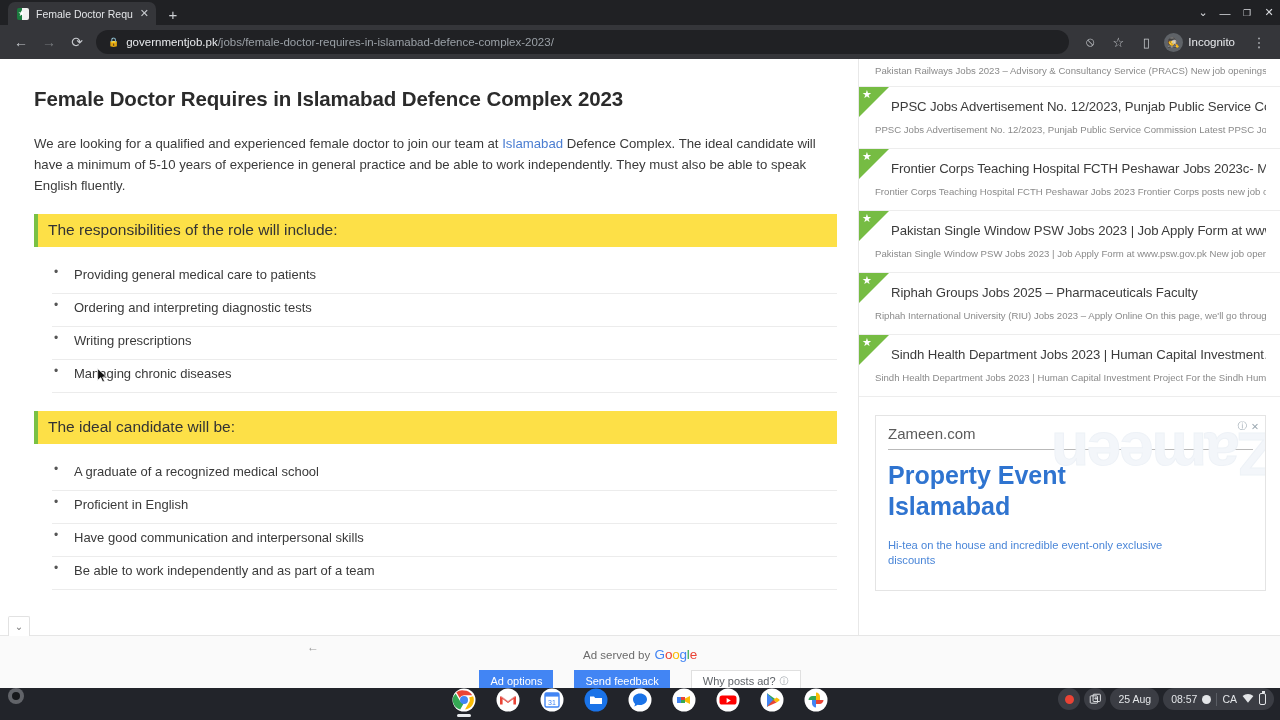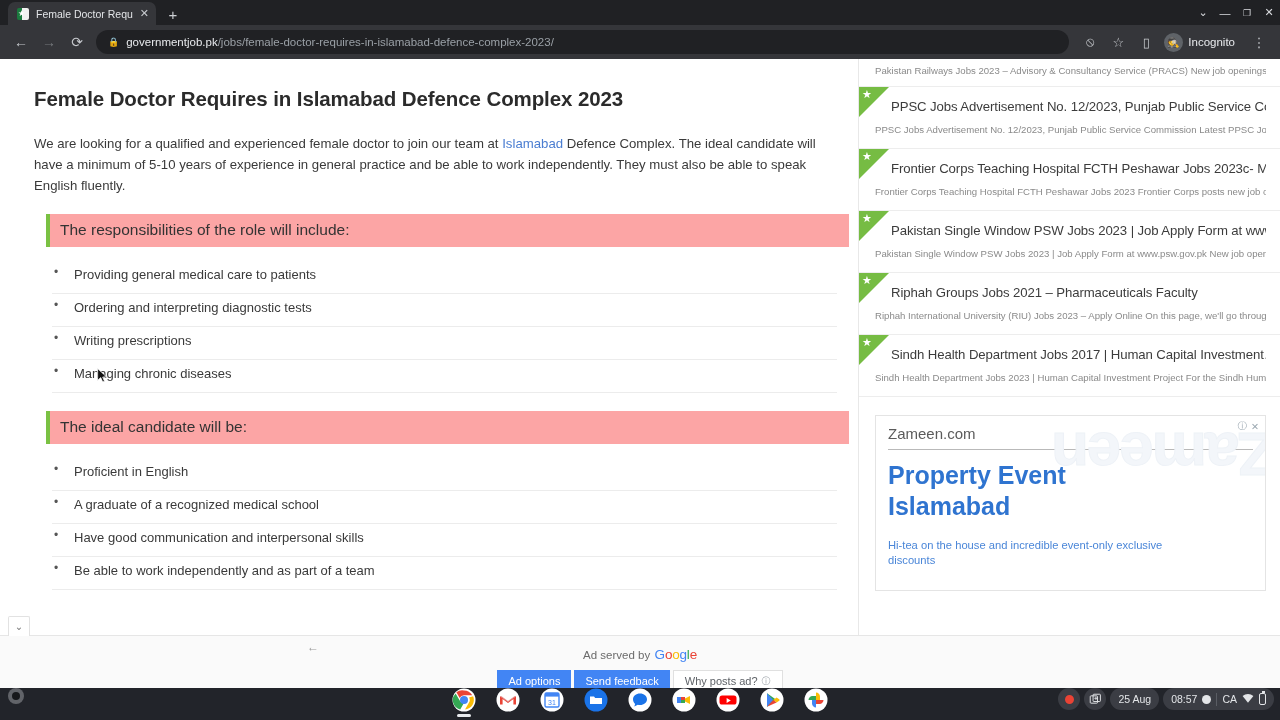--- a/index.html
+++ b/index.html
@@ -93,23 +93,23 @@
   .art-title {
     font-size: 20.5px; font-weight: bold; color: #2b2b2b; letter-spacing: -0.1px;
     margin-bottom: 22px;
   }
   .art-para {
     font-size: 13.2px; color: #3a3a3a; line-height: 21px; margin-bottom: 18px;
     max-width: 800px;
   }
   .art-para a { color: #4a7dd1; text-decoration: none; }
   .sec-head {
-    background: #fca5a5; border-left: 4px solid #7ac143;
+    background: #fde047; border-left: 4px solid #7ac143;
     padding: 7px 0 8px 10px; font-size: 15.5px; color: #333;
-    margin: 6px 0 14px 12px; width: 803px;
+    margin: 6px 0 14px 0; width: 803px;
   }
   ul.bullets { list-style: none; padding: 0; margin: 0 0 4px 0; width: 803px; }
   ul.bullets li {
     font-size: 13px; color: #3a3a3a; padding: 6px 0 11px 22px;
     border-bottom: 1px solid #ececec; position: relative; margin-left: 18px;
     width: 785px;
   }
   ul.bullets li:before {
     content: "•"; position: absolute; left: 2px; top: 4px; color: #555; font-size: 12px;
   }
@@ -184,21 +184,21 @@
     background: #fff; border: 1px solid #e2e2e2; border-bottom: none;
     display: flex; align-items: center; justify-content: center;
     color: #777; font-size: 10px; border-radius: 2px 2px 0 0;
   }
   .ad-back { position: absolute; left: 307px; top: 4px; color: #9b9b9b; font-size: 12px; }
   .ad-served { text-align: center; padding-top: 9px; }
   .ad-served-txt { font-size: 11.5px; color: #6b6b6b; }
   .g-logo { font-size: 13.5px; letter-spacing: -0.2px; }
   .g-logo i { font-style: normal; }
   .g-b { color: #4285f4; } .g-r { color: #ea4335; } .g-y { color: #fbbc05; } .g-g { color: #34a853; }
-  .ad-btns { display: flex; gap: 3px; margin-top: 7px; justify-content: center; }
+  .ad-btns { display: flex; gap: 21px; margin-top: 7px; justify-content: center; }
   .ad-btn {
     background: #4285f4; color: #fff; font-size: 11px; padding: 5px 11px 6px;
     border: none; line-height: 1;
   }
   .ad-btn.ghost {
     background: #fff; color: #5f6368; border: 1px solid #e0e0e0;
     display: flex; align-items: center; gap: 4px;
   }
   .ad-btn.ghost .i-ic { font-size: 9px; color: #9aa0a6; }
 
@@ -292,22 +292,22 @@
       <div class="sec-head">The responsibilities of the role will include:</div>
       <ul class="bullets">
         <li>Providing general medical care to patients</li>
         <li>Ordering and interpreting diagnostic tests</li>
         <li>Writing prescriptions</li>
         <li>Managing chronic diseases</li>
       </ul>
 
       <div class="sec-head" style="margin-top:18px">The ideal candidate will be:</div>
       <ul class="bullets">
+        <li>A graduate of a recognized medical school</li>
         <li>Proficient in English</li>
-        <li>A graduate of a recognized medical school</li>
         <li>Have good communication and interpersonal skills</li>
         <li>Be able to work independently and as part of a team</li>
       </ul>
 
       <svg class="cursor" viewBox="0 0 12 18">
         <path d="M0.5,0.5 L0.5,14 L4,10.8 L6.2,15.8 L8.3,14.9 L6.2,10.2 L10.5,10 Z" fill="#111" stroke="#fff" stroke-width="0.9"></path>
       </svg>
     </div>
 
     <div class="sidebar">
@@ -333,28 +333,28 @@
       <div class="side-item">
         <span class="ribbon"></span>
         <span class="ribbon-star">★</span>
         <div class="side-title"><span>Pakistan Single Window PSW Jobs 2023 | Job Apply Form at www</span></div>
         <div class="side-excerpt">Pakistan Single Window PSW Jobs 2023 | Job Apply Form at www.psw.gov.pk New job openings hav...</div>
       </div>
 
       <div class="side-item">
         <span class="ribbon"></span>
         <span class="ribbon-star">★</span>
-        <div class="side-title"><span>Riphah Groups Jobs 2021 – Pharmaceuticals Faculty</span></div>
+        <div class="side-title"><span>Riphah Groups Jobs 2025 – Pharmaceuticals Faculty</span></div>
         <div class="side-excerpt">Riphah International University (RIU) Jobs 2023 – Apply Online On this page, we'll go through the mos...</div>
       </div>
 
       <div class="side-item">
         <span class="ribbon"></span>
         <span class="ribbon-star">★</span>
-        <div class="side-title"><span>Sindh Health Department Jobs 2017 | Human Capital Investment</span><span class="ell">...</span></div>
+        <div class="side-title"><span>Sindh Health Department Jobs 2023 | Human Capital Investment</span><span class="ell">...</span></div>
         <div class="side-excerpt">Sindh Health Department Jobs 2023 | Human Capital Investment Project For the Sindh Human Capita...</div>
       </div>
 
       <div class="ad-card">
         <div class="ad-watermark">Zameen</div>
         <div class="ad-brand">Zameen.com</div>
         <div class="ad-ctrls">
           <span>ⓘ</span>
           <span>✕</span>
         </div>

